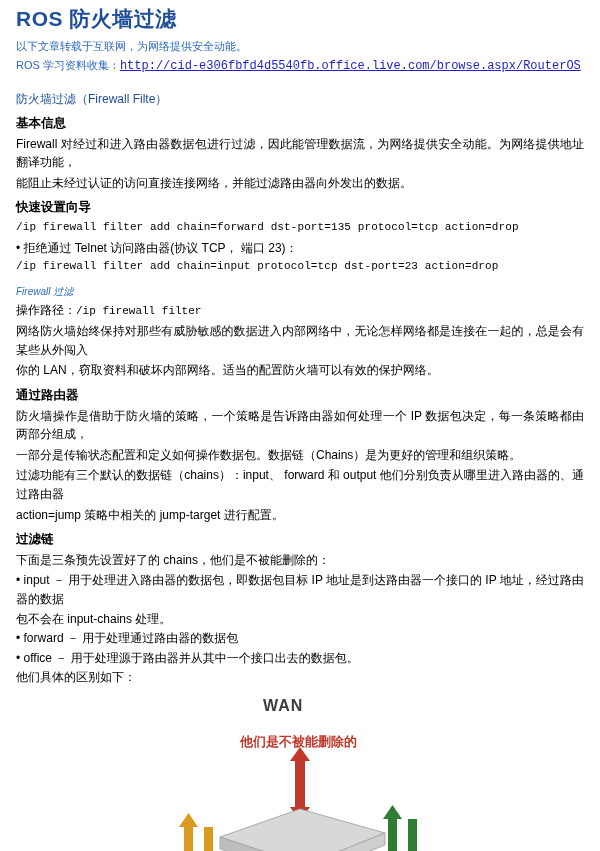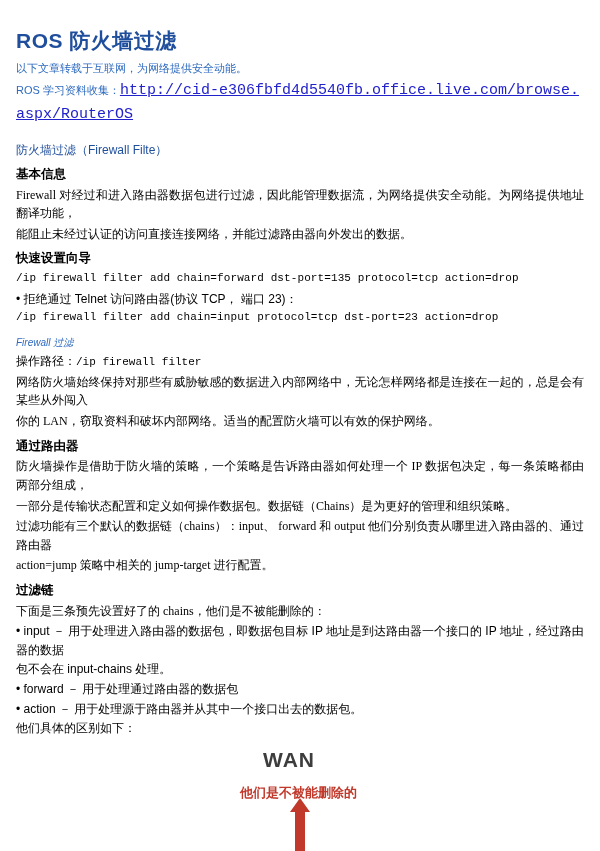--- a/index.html
+++ b/index.html
@@ -12,21 +12,21 @@
     height: 851px;
     overflow: hidden;
     font-family: "Liberation Serif", serif;
     color: #000000;
   }
   .page {
     position: relative;
     width: 600px;
     height: 851px;
     box-sizing: border-box;
-    padding: 28px 16px 0 16px;
+    padding: 6px 16px 0 16px;
   }
   .doc-title {
     color: #1f4e9c;
     font-family: "Liberation Sans", sans-serif;
     font-size: 21px;
     font-weight: bold;
     letter-spacing: 0.5px;
     margin: 0 0 6px 0;
     line-height: 1.25;
   }
@@ -41,39 +41,39 @@
     color: #2e6bbf;
     font-family: "Liberation Sans", sans-serif;
     font-size: 11px;
     line-height: 1.6;
     margin: 2px 0 0 0;
   }
   .link {
     color: #2222cc;
     text-decoration: underline;
     font-family: "Liberation Mono", monospace;
-    font-size: 15px;
+    font-size: 12px;
     word-break: break-all;
   }
   .section-head {
     color: #1f4e9c;
     font-family: "Liberation Sans", sans-serif;
     font-size: 12px;
     margin: 14px 0 4px 0;
     line-height: 1.5;
   }
   .bold-head {
     font-family: "Liberation Sans", sans-serif;
     font-size: 12.5px;
     font-weight: bold;
     margin: 6px 0 2px 0;
     line-height: 1.5;
   }
   .para {
-    font-family: Liberation Serif, serif;
+    font-family: Liberation Sans, sans-serif;
     font-size: 12px;
     line-height: 1.55;
     margin: 0 0 2px 0;
     text-align: justify;
   }
   .bullet {
     font-family: "Liberation Sans", sans-serif;
     font-size: 12px;
     line-height: 1.55;
     margin: 1px 0 1px 0;
@@ -112,21 +112,21 @@
   }
   .fig-label {
     position: absolute;
     font-family: "Liberation Sans", sans-serif;
     font-weight: bold;
     white-space: nowrap;
   }
   .wan-label {
     top: 0px;
     left: 143px;
-    font-size: 21px;
+    font-size: 16px;
     color: #3d3d3d;
     letter-spacing: 1px;
   }
   .fwd-top {
     top: 36px;
     left: 120px;
     font-size: 13px;
     color: #c0392b;
   }
   svg { display: block; }
@@ -166,21 +166,21 @@
   <p class="para">防火墙操作是借助于防火墙的策略，一个策略是告诉路由器如何处理一个  IP  数据包决定，每一条策略都由两部分组成，</p>
   <p class="para">一部分是传输状态配置和定义如何操作数据包。数据链（Chains）是为更好的管理和组织策略。</p>
   <p class="para">过滤功能有三个默认的数据链（chains）：input、 forward  和 output  他们分别负责从哪里进入路由器的、通过路由器</p>
   <p class="para">action=jump  策略中相关的 jump-target  进行配置。</p>
 
   <p class="bold-head">过滤链</p>
   <p class="para">下面是三条预先设置好了的  chains，他们是不被能删除的：</p>
   <p class="bullet">• input   －  用于处理进入路由器的数据包，即数据包目标 IP  地址是到达路由器一个接口的 IP  地址，经过路由器的数据</p>
   <p class="bullet">包不会在 input-chains  处理。</p>
   <p class="bullet">• forward  －  用于处理通过路由器的数据包</p>
-  <p class="bullet">• action  －  用于处理源于路由器并从其中一个接口出去的数据包。</p>
+  <p class="bullet">• office  －  用于处理源于路由器并从其中一个接口出去的数据包。</p>
   <p class="para">他们具体的区别如下：</p>
 
   <div class="figure">
 
     <div class="fig-label wan-label">WAN</div>
     <div class="fig-label fwd-top">他们是不被能删除的</div>
 
     <svg width="360" height="290" viewBox="0 0 360 290">
 
       <g>

